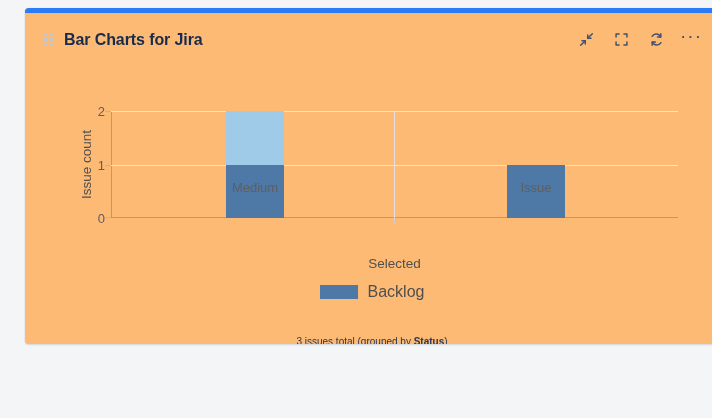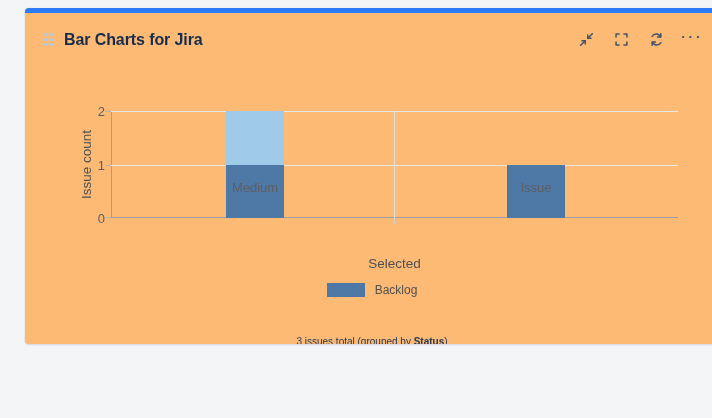--- a/index.html
+++ b/index.html
@@ -213,21 +213,21 @@
     align-items: center;
     gap: 10px;
     cursor: pointer;
   }
   .legend-swatch {
     width: 38px;
     height: 14px;
     flex: none;
   }
   .legend-label {
-    font-size: 12px;
+    font-size: 16px;
     color: #4f4f4f;
     white-space: nowrap;
   }
 
   
   .summary {
     position: absolute;
     left: 0;
     top: 270px;
     width: 100%;

